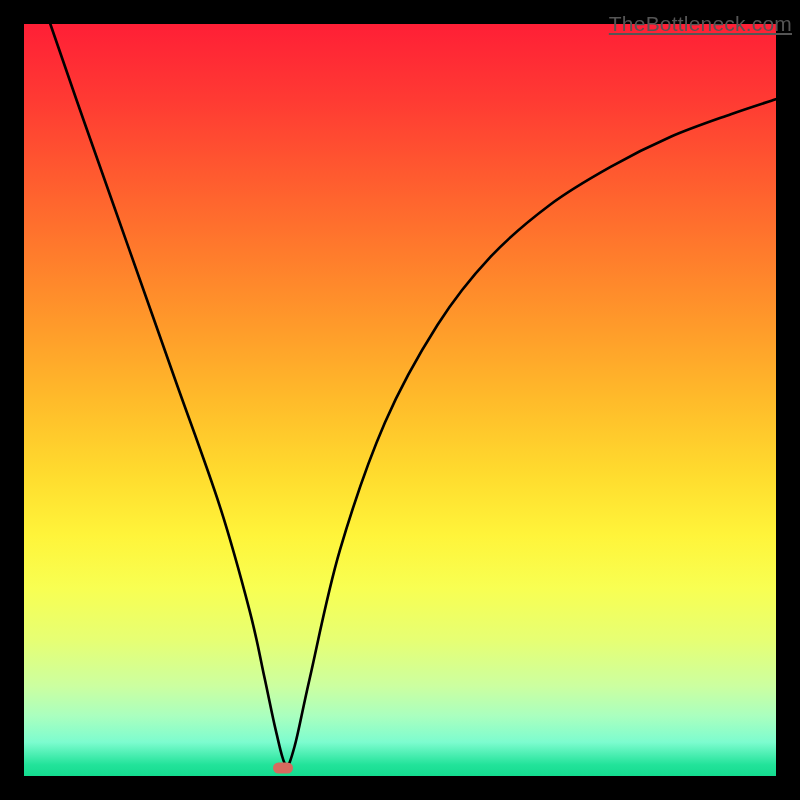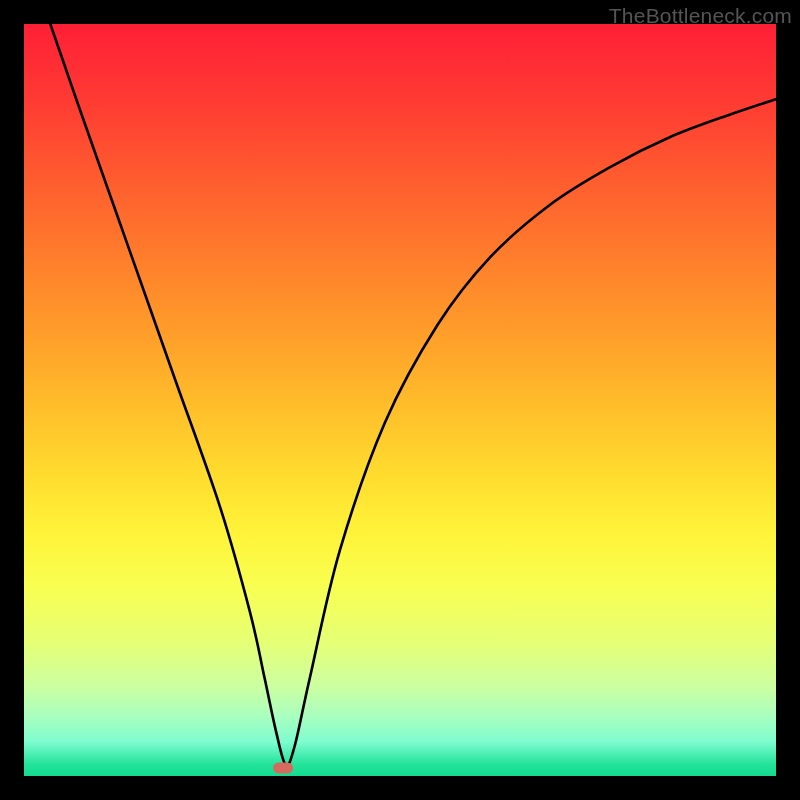--- a/index.html
+++ b/index.html
@@ -21,26 +21,27 @@
   }
   .plot-bg {
     position: absolute;
     left: 0;
     top: 0;
     width: 100%;
     height: 100%;
   }
   .watermark {
     position: absolute;
-    top: 4px;
+    top: 12px;
     right: 8px;
     color: #555;
     font-size: 21px;
     font-weight: 500;
     letter-spacing: 0.2px;
+    text-decoration: underline;
   }
   svg.curve {
     position: absolute;
     left: 0;
     top: 0;
     width: 100%;
     height: 100%;
     overflow: visible;
   }
   .marker {

